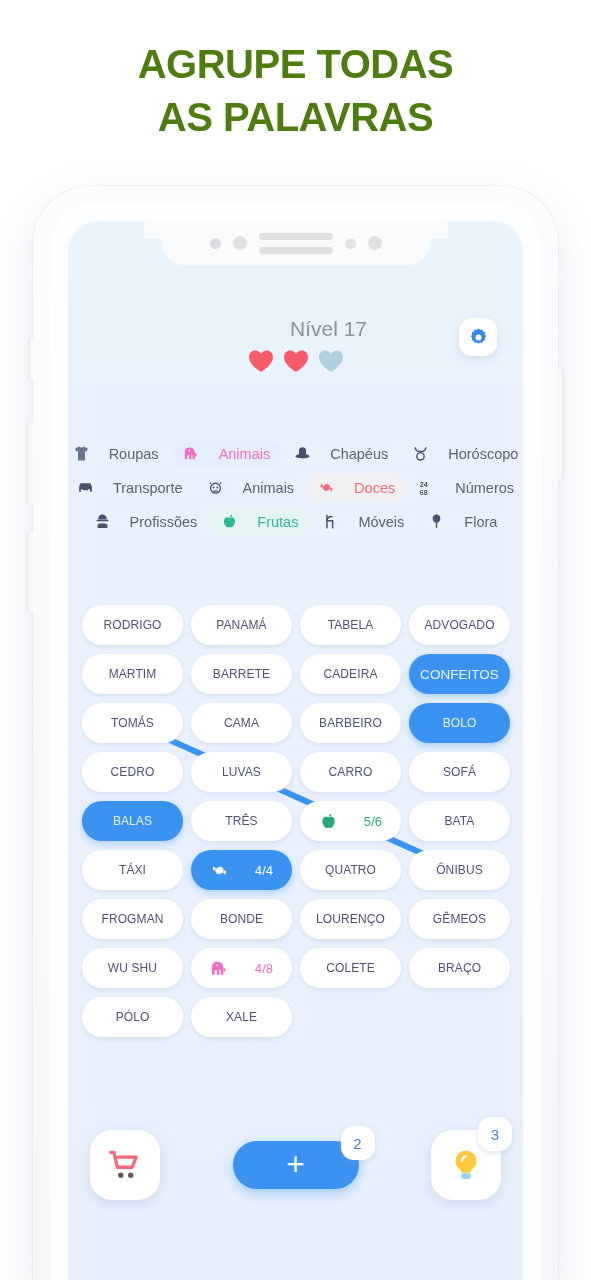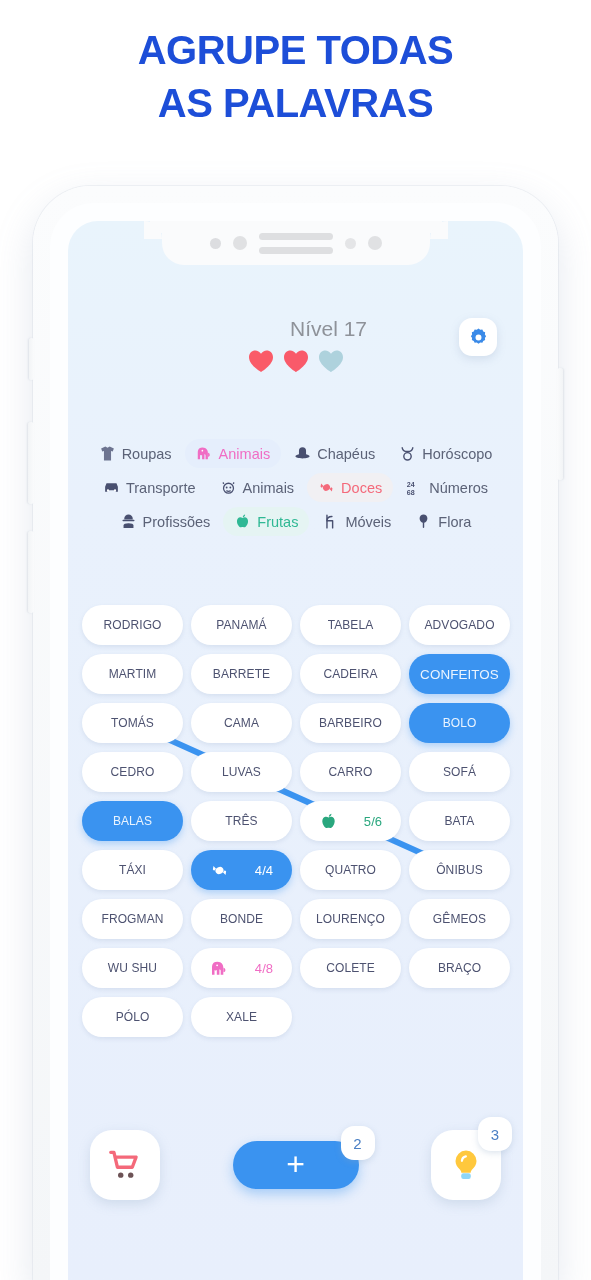--- a/index.html
+++ b/index.html
@@ -12,29 +12,29 @@
 
   body {
     font-family: "Liberation Sans", sans-serif;
     background: #ffffff;
     position: relative;
   }
 
   
   .headline {
     position: absolute;
-    top: 24px;
+    top: 38px;
     left: 0;
     width: 591px;
     text-align: center;
     font-size: 40px;
     font-weight: bold;
     line-height: 1.32;
     letter-spacing: -0.5px;
-    color: #1d4ed8;
+    color: #4d7c0f;
   }
 
   
   .phone {
     position: absolute;
     left: 33px;
     top: 186px;
     width: 525px;
     height: 1100px;
     background: linear-gradient(180deg,#fbfcfd 0%,#f4f6f8 100%);
@@ -143,21 +143,21 @@
     position: absolute;
     top: 218px; left: 8px;
     width: 439px;
   }
   .cat-row {
     display: flex; justify-content: center; align-items: center;
     gap: 2px;
     margin-bottom: 5px;
   }
   .chip {
-    display: flex; align-items: center; gap: 6px;
+    display: flex; align-items: center; gap: 19px;
     padding: 6px 11px;
     border-radius: 16px;
     font-size: 14.5px;
     color: #5b6277;
     white-space: nowrap;
     cursor: pointer;
   }
   .chip .ic { display: flex; align-items: center; width: 17px; height: 17px; }
   .chip.active-pink { background: #e5eefc; color: #f06dc4; }
   .chip.active-red  { background: #f1f0f3; color: #f4697a; }

